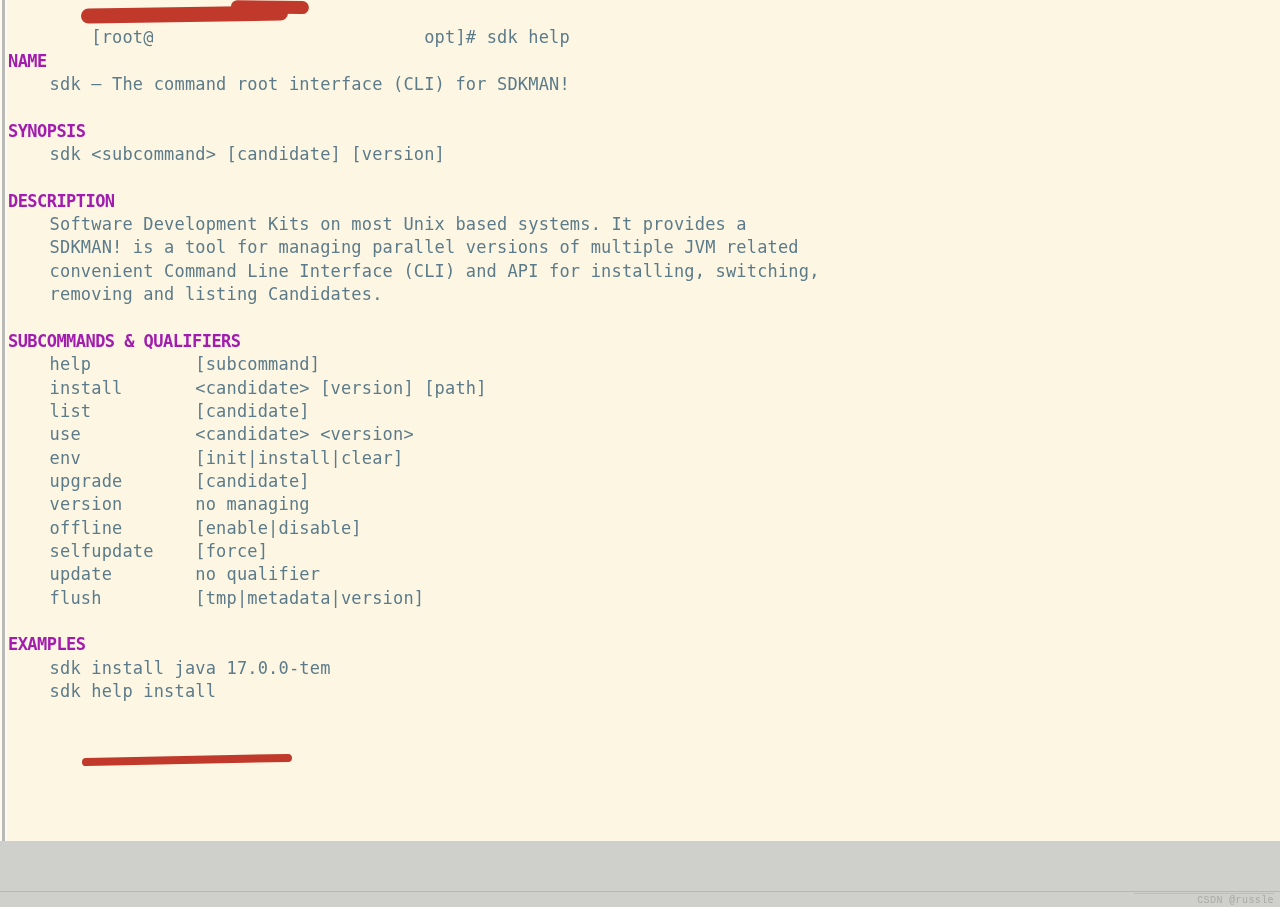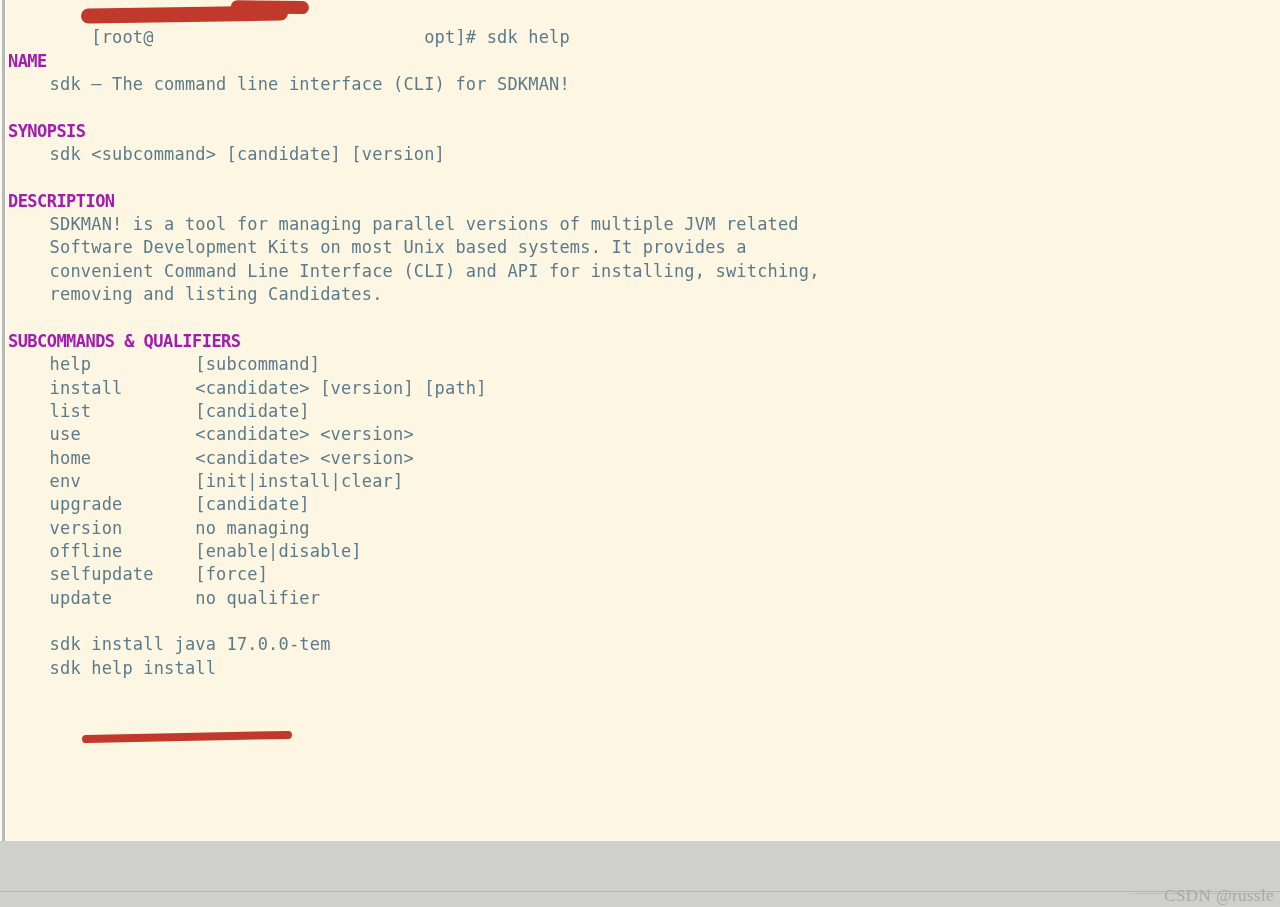--- a/index.html
+++ b/index.html
@@ -123,22 +123,22 @@
     height: 8px;
     transform: rotate(-1.2deg);
     border-radius: 6px;
   }
 
   
   #watermark {
     position: absolute;
     right: 6px;
     bottom: 1px;
-    font-family: Liberation Serif, serif;
-    font-size: 17px;
+    font-family: Liberation Mono, monospace;
+    font-size: 10px;
     color: #a9a9a5;
     letter-spacing: 0.4px;
     white-space: nowrap;
     margin-left: 20px;
   }
   #watermark-rule {
     position: absolute;
     right: 6px;
     bottom: 13px;
     width: 140px;
@@ -160,52 +160,53 @@
     <div id="content">
 
       <div class="line prompt-line">
         <span>[root@                          opt]# sdk help</span>
         <span class="redaction top"></span>
       </div>
 
       <div class="line blank">&nbsp;</div>
 
       <div class="line heading">NAME</div>
-      <div class="line">    sdk — The command line interface (CLI) for SDKMAN!</div>
+      <div class="line">    sdk — The command root interface (CLI) for SDKMAN!</div>
 
       <div class="line blank">&nbsp;</div>
 
       <div class="line heading">SYNOPSIS</div>
       <div class="line">    sdk &lt;subcommand&gt; [candidate] [version]</div>
 
       <div class="line blank">&nbsp;</div>
 
       <div class="line heading">DESCRIPTION</div>
+      <div class="line">    Software Development Kits on most Unix based systems. It provides a</div>
       <div class="line">    SDKMAN! is a tool for managing parallel versions of multiple JVM related</div>
-      <div class="line">    Software Development Kits on most Unix based systems. It provides a</div>
       <div class="line">    convenient Command Line Interface (CLI) and API for installing, switching,</div>
       <div class="line">    removing and listing Candidates.</div>
 
       <div class="line blank">&nbsp;</div>
 
       <div class="line heading">SUBCOMMANDS &amp; QUALIFIERS</div>
       <div class="line">    help          [subcommand]</div>
       <div class="line">    install       &lt;candidate&gt; [version] [path]</div>
       <div class="line">    list          [candidate]</div>
       <div class="line">    use           &lt;candidate&gt; &lt;version&gt;</div>
-      <div class="line">    home          &lt;candidate&gt; &lt;version&gt;</div>
       <div class="line">    env           [init|install|clear]</div>
       <div class="line">    upgrade       [candidate]</div>
       <div class="line">    version       no managing</div>
       <div class="line">    offline       [enable|disable]</div>
       <div class="line">    selfupdate    [force]</div>
       <div class="line">    update        no qualifier</div>
-
-      <div class="line blank">&nbsp;</div>
-
+      <div class="line">    flush         [tmp|metadata|version]</div>
+
+      <div class="line blank">&nbsp;</div>
+
+      <div class="line heading">EXAMPLES</div>
       <div class="line">    sdk install java 17.0.0-tem</div>
       <div class="line">    sdk help install</div>
 
       <div class="line blank">&nbsp;</div>
       <div class="line blank">&nbsp;</div>
 
       <div class="line prompt-line">
         
         <span class="redaction bottom"></span>
       </div>

